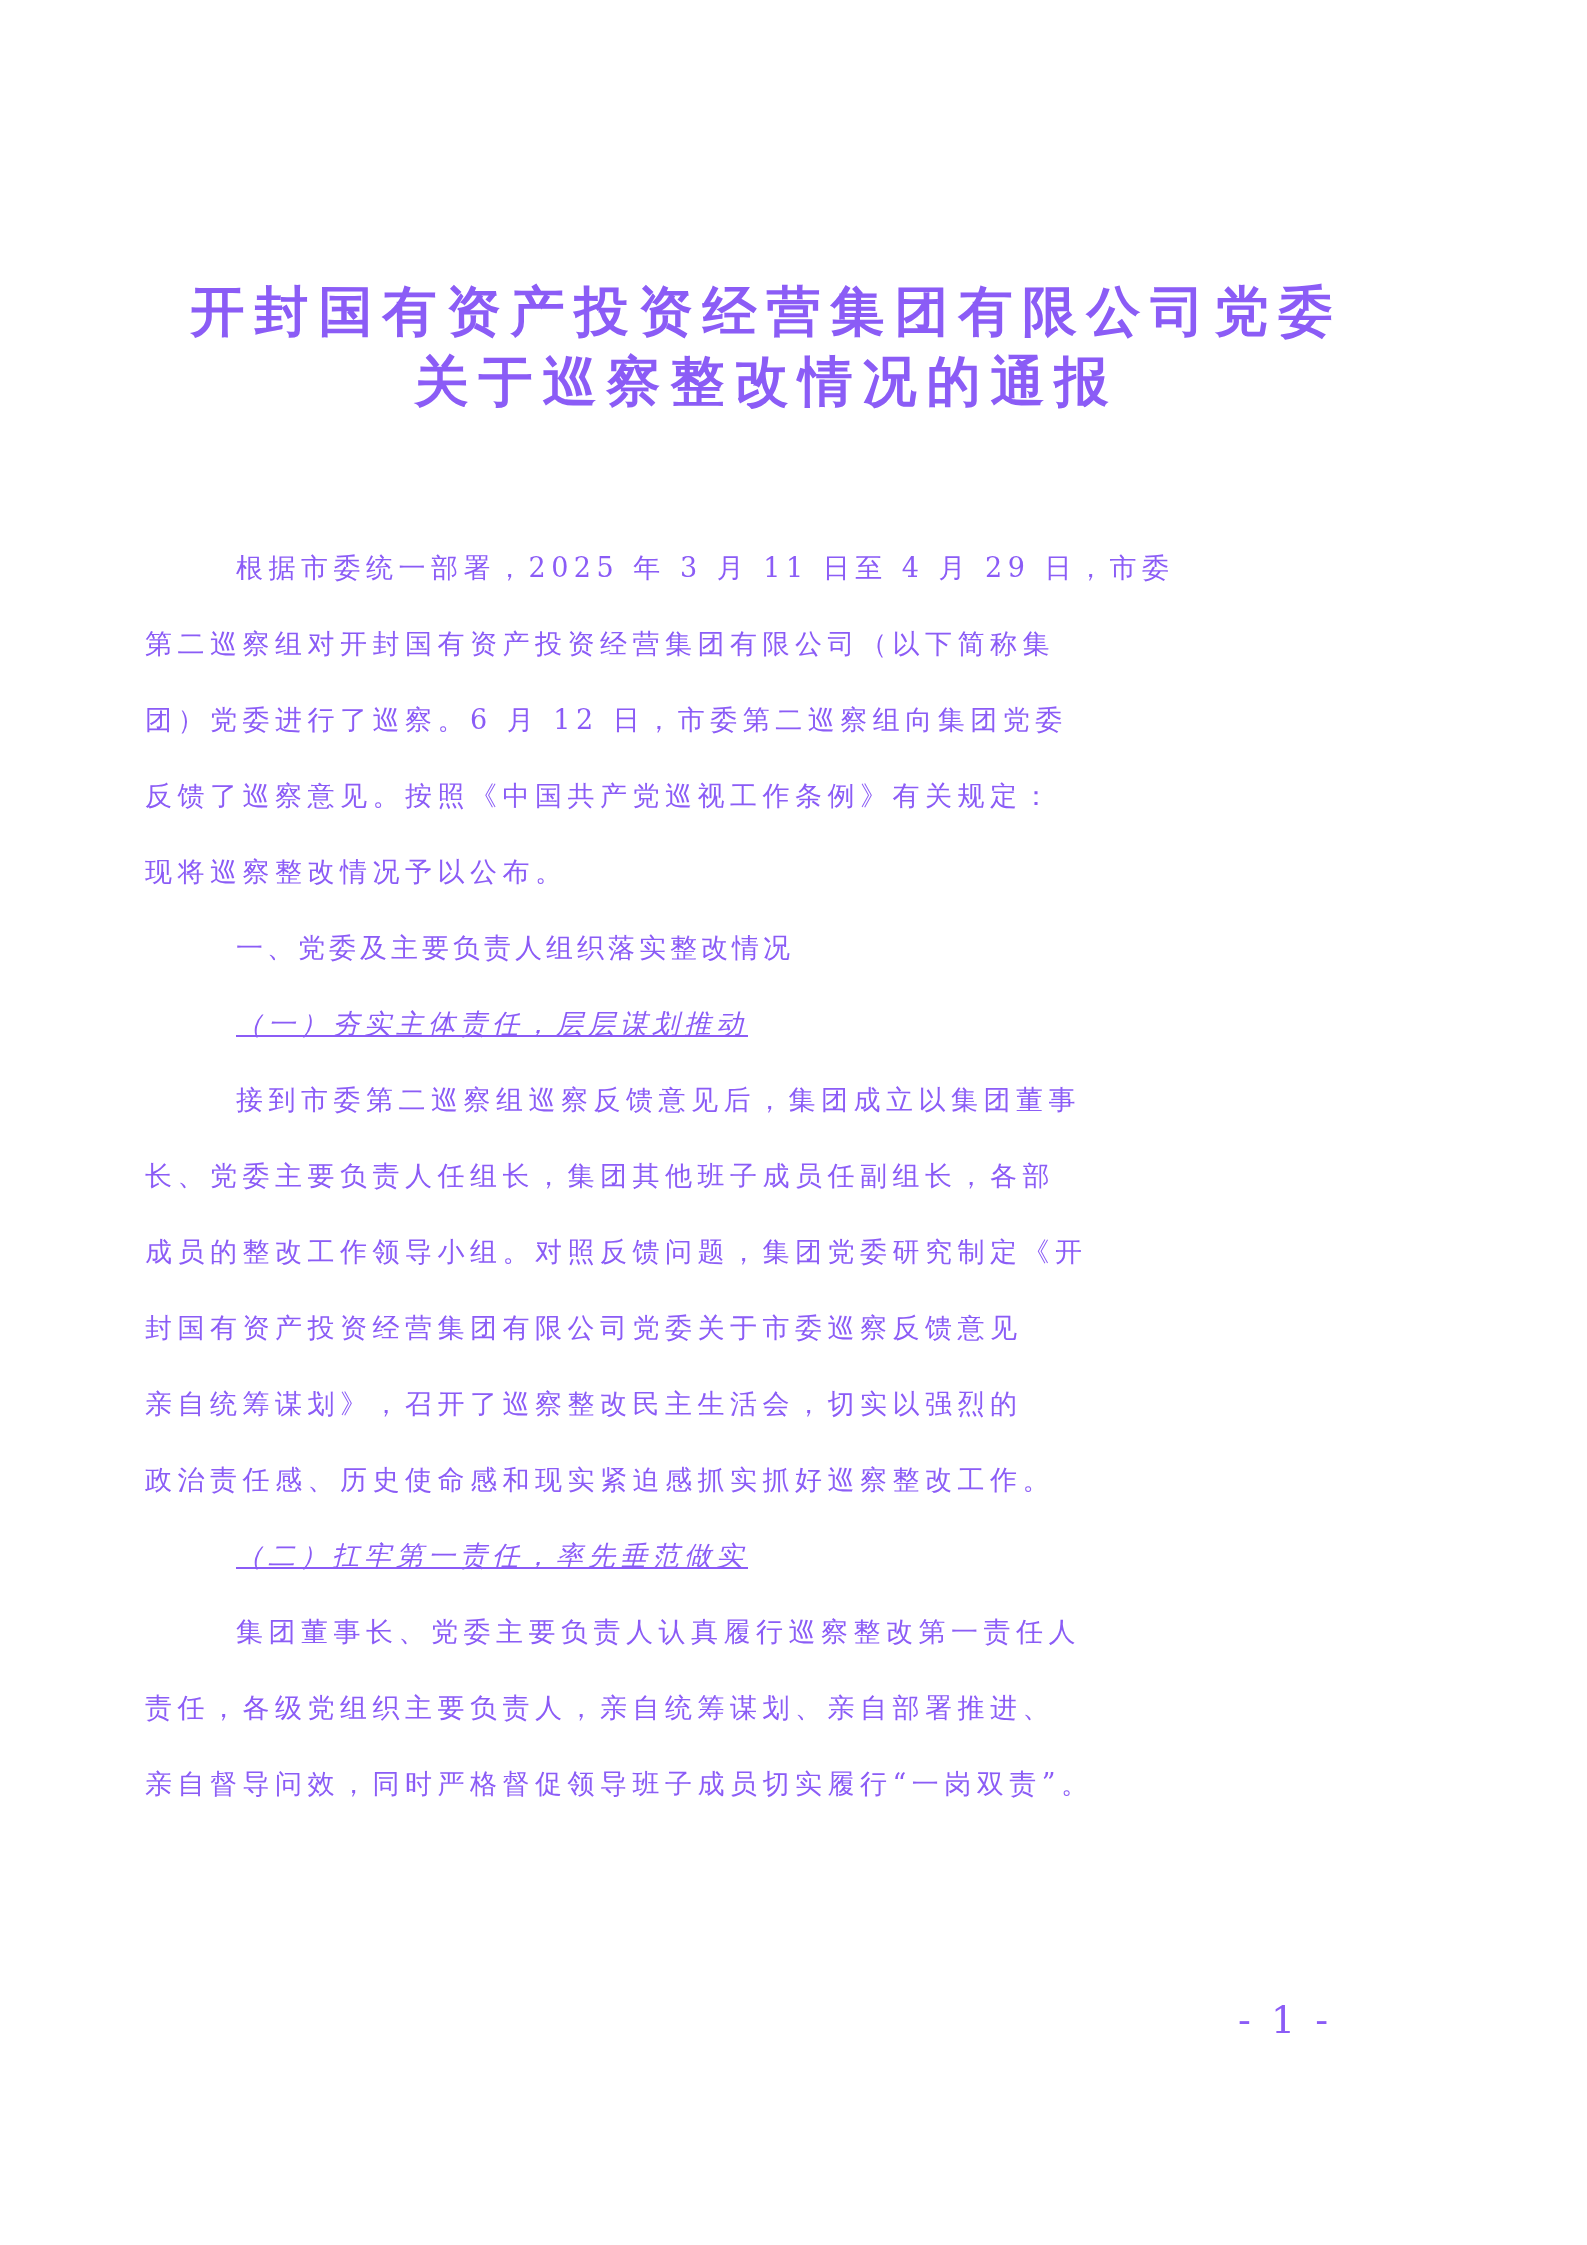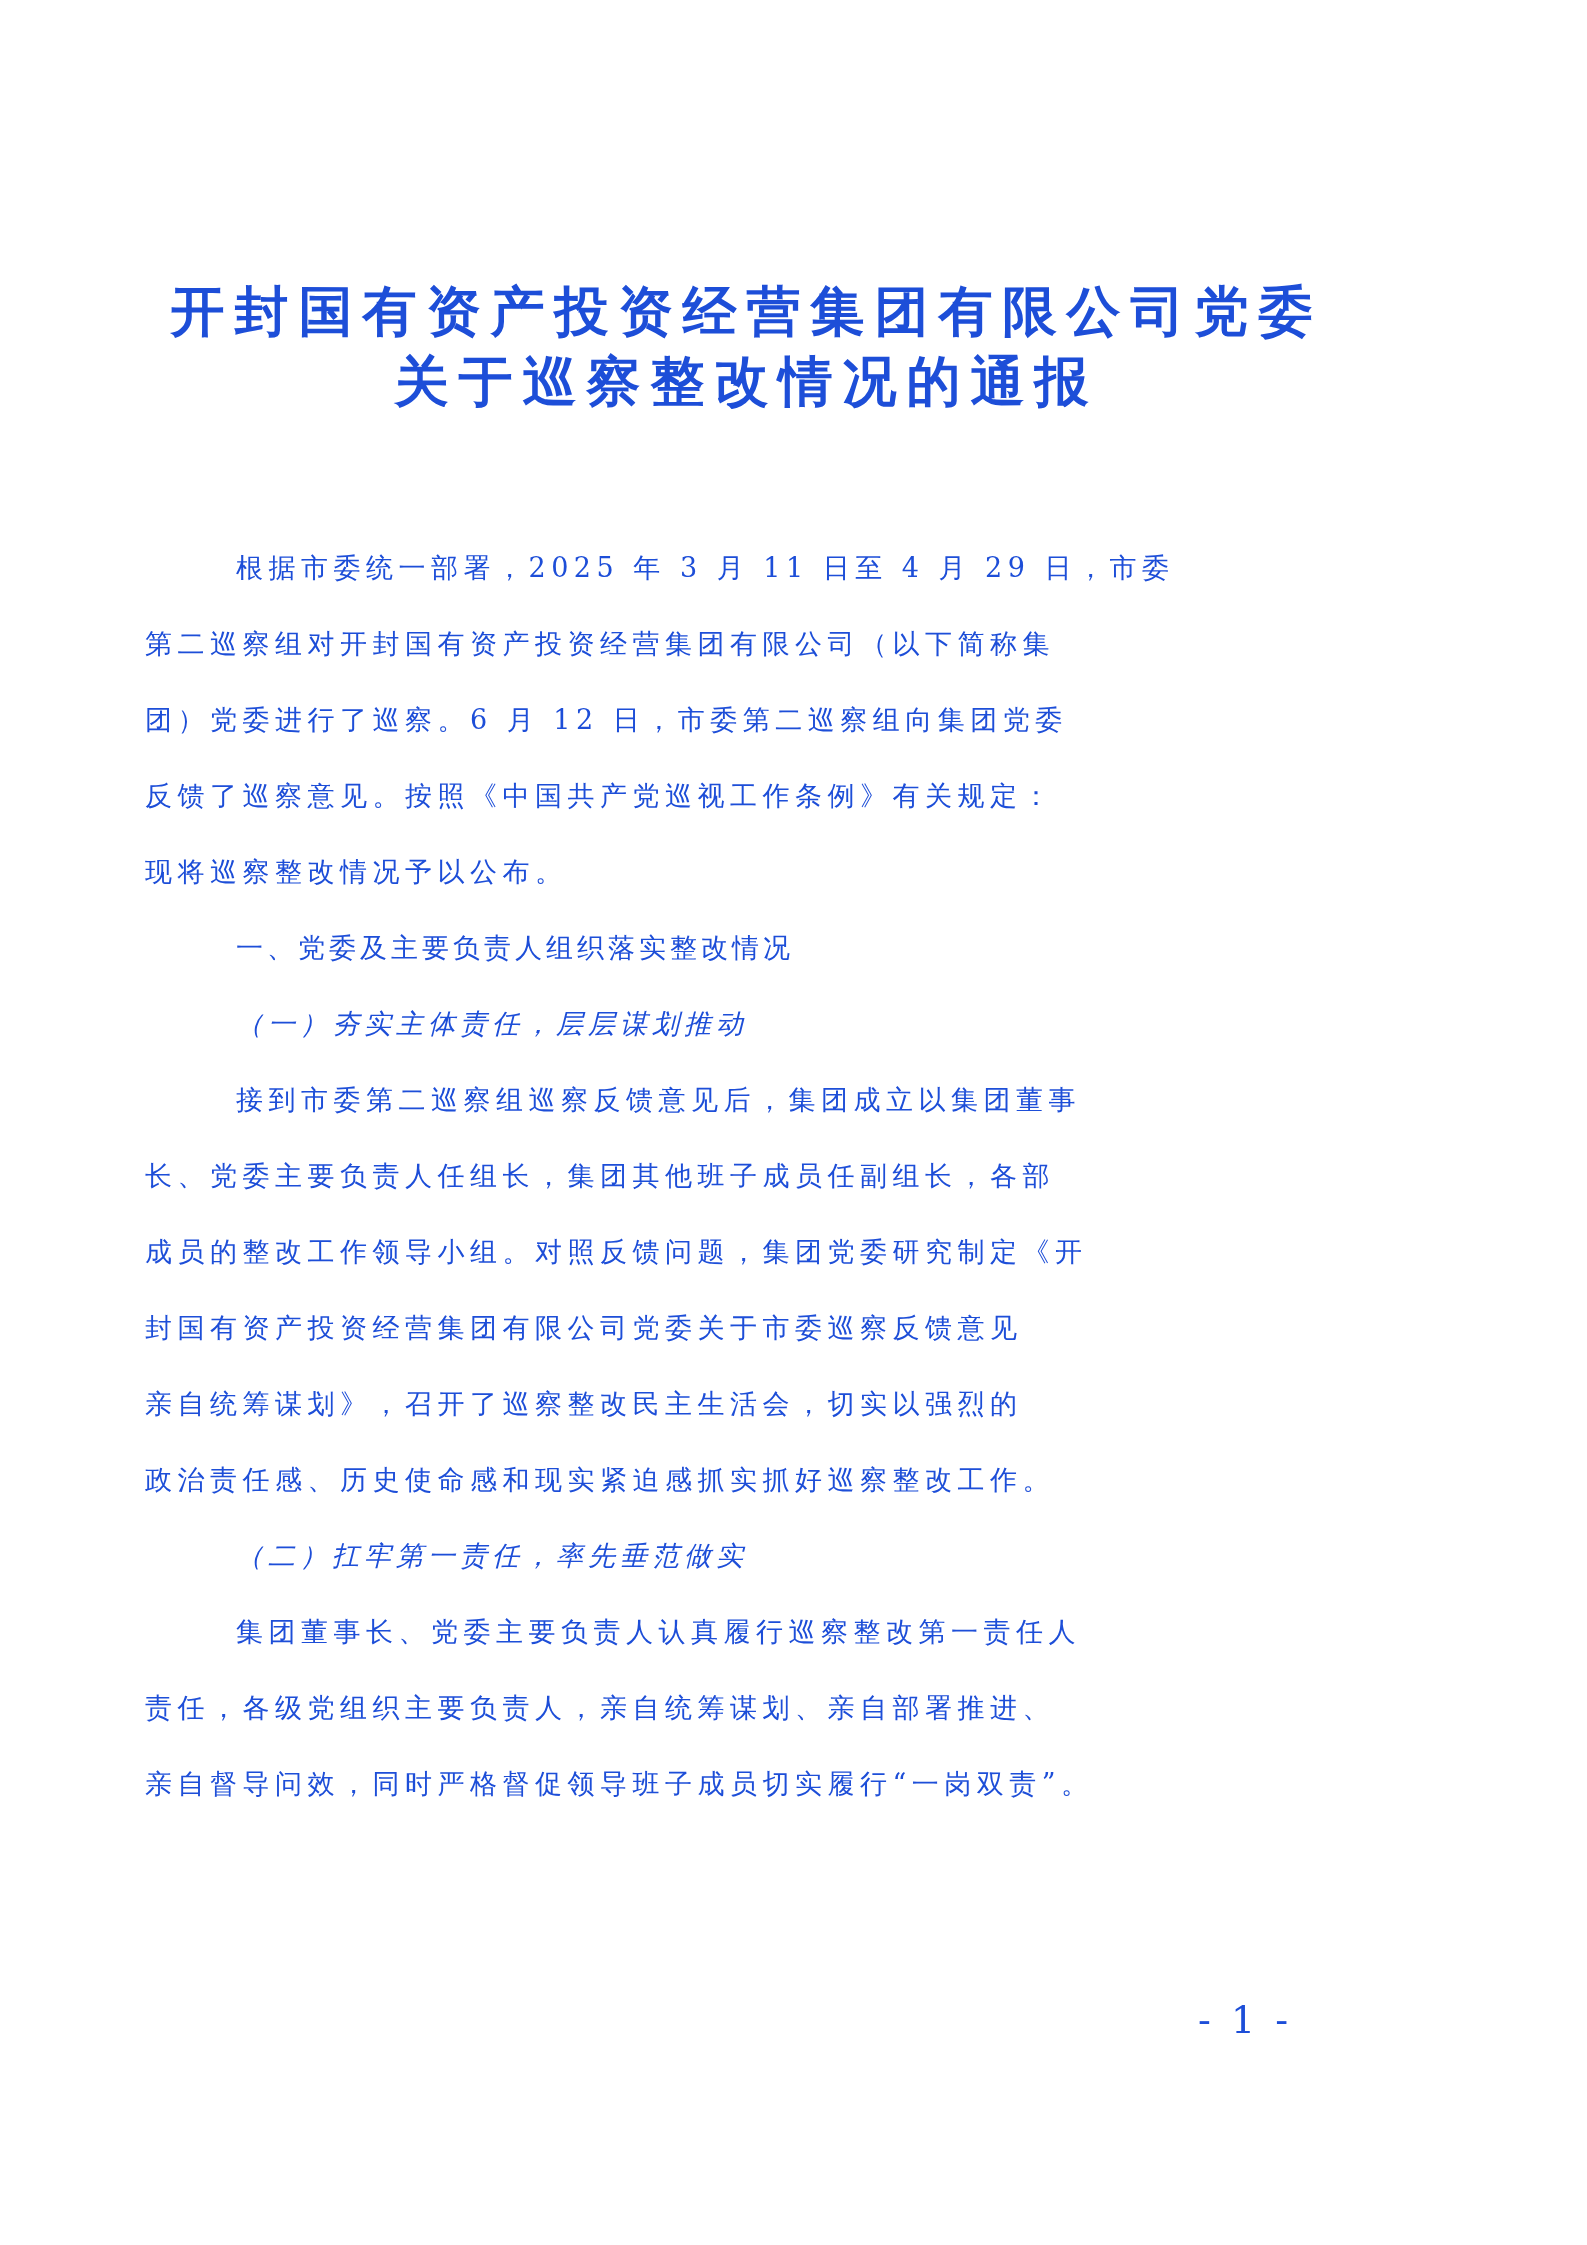--- a/index.html
+++ b/index.html
@@ -7,21 +7,22 @@
     padding: 0;
     background: #ffffff;
   }
   .page {
     position: relative;
     width: 1488px;
     height: 2245px;
     background: #ffffff;
     overflow: hidden;
     font-family: "DejaVu Serif", "Liberation Serif", serif;
-    color: #1d4ed8;
+    color: #8b5cf6;
+    padding-left: 40px;
   }
   .doc {
     position: absolute;
     left: 145px;
     right: 140px;
     top: 0;
   }
   .title-block {
     margin-top: 276px;
     text-align: center;
@@ -46,20 +47,21 @@
     text-indent: 91px;
   }
   .heading {
     font-family: "DejaVu Sans", "Liberation Sans", sans-serif;
     font-weight: normal;
     letter-spacing: 4px;
   }
   .sub-heading {
     font-style: italic;
     letter-spacing: 5px;
+    text-decoration: underline;
   }
   .page-number {
     position: absolute;
     top: 1992px;
     right: 196px;
     font-size: 38px;
     line-height: 56px;
     letter-spacing: 4px;
   }
 </style>

